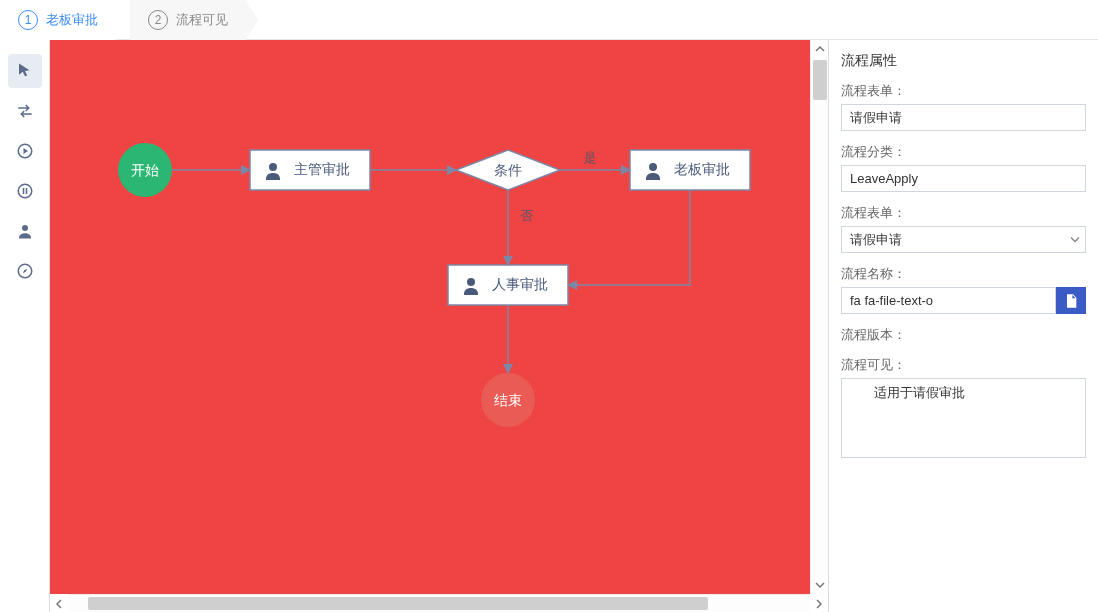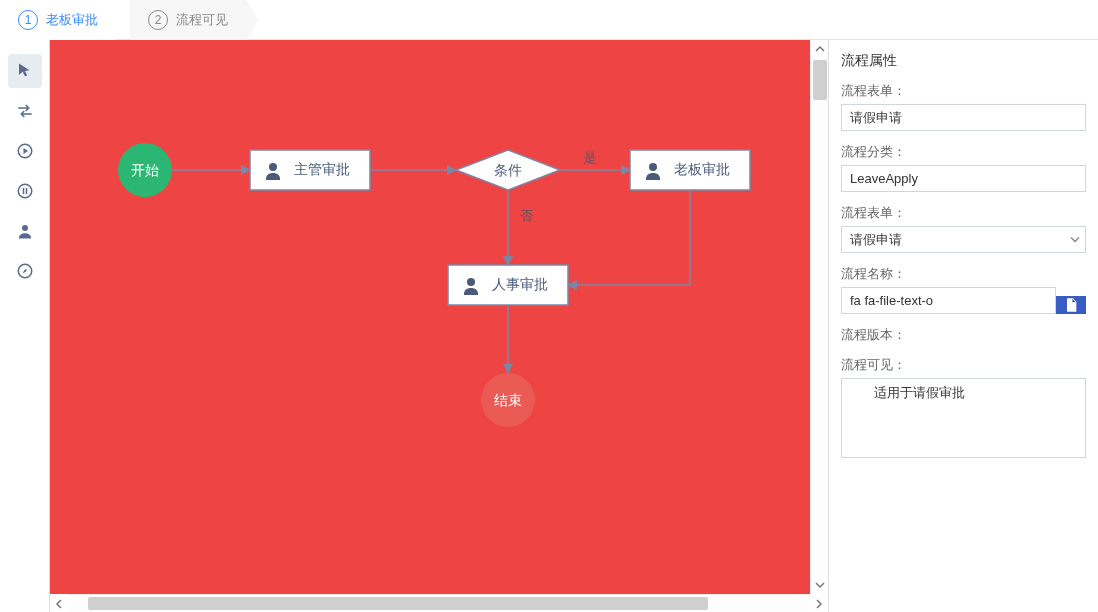--- a/index.html
+++ b/index.html
@@ -58,21 +58,21 @@
   .form-group input[type=text], .form-group textarea {
     width: 100%; border: 1px solid #d0d6de; padding: 5px 8px; font-size: 13px; background: #fff; color:#333;
   }
   .form-group textarea { height: 80px; resize: none; padding-left: 32px; }
   .select-wrap { position: relative; }
   .select-wrap input { padding-right: 24px; }
   .select-wrap .caret {
     position: absolute; right: 6px; top: 50%; transform: translateY(-50%); pointer-events: none;
     color: #888;
   }
-  .icon-input-wrap { display: flex; align-items: flex-end; }
+  .icon-input-wrap { display: flex; }
   .icon-input-wrap input { flex:1; }
   .icon-btn {
     width: 30px; background: #3b5bc4; color: #fff; display:flex; align-items:center; justify-content:center; cursor:pointer; border:1px solid #3b5bc4;
   }
   .icon-btn svg { width: 16px; height: 16px; }
 
   
   .node-rect { fill: #fff; stroke: #7b87a6; stroke-width: 1.5; }
   .node-label { font-size: 14px; fill: #495a7b; }
   .edge { stroke: #7b87a6; stroke-width: 1.5; fill: none; marker-end: url(#arrow); }

